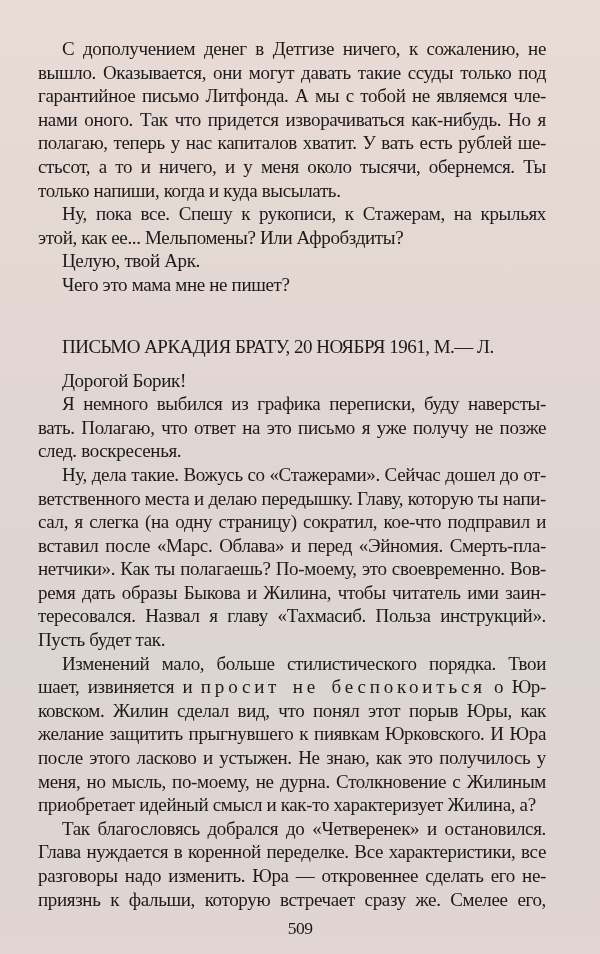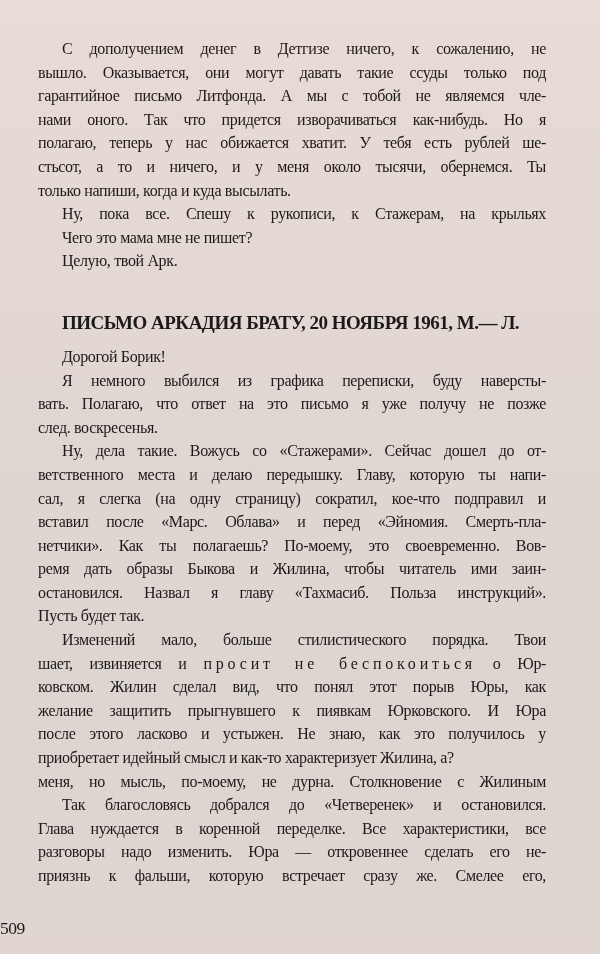--- a/index.html
+++ b/index.html
@@ -15,95 +15,96 @@
   }
   .line {
     display:block;
     text-align:justify;
     text-align-last:justify;
     white-space:nowrap;
   }
   .line.last { text-align-last:left; }
   .line.indent { padding-left:24px; }
   .heading {
-    font-weight:bold;
+    font-weight:normal;
     font-size:19px;
     letter-spacing:-0.5px;
     margin:38px 0 10px 24px;
     line-height:24px;
     white-space:nowrap;
   }
   .sparse { letter-spacing:3.8px; }
   .page-number {
     position:absolute; left:0; right:0; top:918px;
-    font-size:17.5px;
+    text-align:center; font-size:17.5px;
     letter-spacing:-0.5px;
   }
 </style>
 </head>
 <body>
 
 <div class="page">
 
   <div>
     <span class="line indent">С дополучением денег в Детгизе ничего, к сожалению, не</span>
     <span class="line">вышло. Оказывается, они могут давать такие ссуды только под</span>
     <span class="line">гарантийное письмо Литфонда. А мы с тобой не являемся чле-</span>
     <span class="line">нами оного. Так что придется изворачиваться как-нибудь. Но я</span>
-    <span class="line">полагаю, теперь у нас обижается хватит. У тебя есть рублей ше-</span>
+    <span class="line">полагаю, теперь у нас капиталов хватит. У вать есть рублей ше-</span>
     <span class="line">стьсот, а то и ничего, и у меня около тысячи, обернемся. Ты</span>
     <span class="line last">только напиши, когда и куда высылать.</span>
   </div>
   <div>
     <span class="line indent">Ну, пока все. Спешу к рукописи, к Стажерам, на крыльях</span>
+    <span class="line last">этой, как ее... Мельпомены? Или Афробздиты?</span>
+  </div>
+  <div>
+    <span class="line indent last">Целую, твой Арк.</span>
   </div>
   <div>
     <span class="line indent last">Чего это мама мне не пишет?</span>
-  </div>
-  <div>
-    <span class="line indent last">Целую, твой Арк.</span>
   </div>
 
   <div class="heading">ПИСЬМО АРКАДИЯ БРАТУ, 20 НОЯБРЯ 1961, М.— Л.</div>
 
   <div>
     <span class="line indent last">Дорогой Борик!</span>
   </div>
   <div>
     <span class="line indent">Я немного выбился из графика переписки, буду наверсты-</span>
     <span class="line">вать. Полагаю, что ответ на это письмо я уже получу не позже</span>
     <span class="line last">след. воскресенья.</span>
   </div>
   <div>
     <span class="line indent">Ну, дела такие. Вожусь со «Стажерами». Сейчас дошел до от-</span>
     <span class="line">ветственного места и делаю передышку. Главу, которую ты напи-</span>
     <span class="line">сал, я слегка (на одну страницу) сократил, кое-что подправил и</span>
     <span class="line">вставил после «Марс. Облава» и перед «Эйномия. Смерть-пла-</span>
     <span class="line">нетчики». Как ты полагаешь? По-моему, это своевременно. Вов-</span>
     <span class="line">ремя дать образы Быкова и Жилина, чтобы читатель ими заин-</span>
-    <span class="line">остановился. Назвал я главу «Тахмасиб. Польза инструкций».</span>
+    <span class="line">тересовался. Назвал я главу «Тахмасиб. Польза инструкций».</span>
     <span class="line last">Пусть будет так.</span>
   </div>
   <div>
     <span class="line indent">Изменений мало, больше стилистического порядка. Твои</span>
     <span class="line"><span>шает, извиняется и </span><span class="sparse">просит не беспокоиться</span><span> о Юр-</span></span>
     <span class="line">ковском. Жилин сделал вид, что понял этот порыв Юры, как</span>
     <span class="line">желание защитить прыгнувшего к пиявкам Юрковского. И Юра</span>
     <span class="line">после этого ласково и устыжен. Не знаю, как это получилось у</span>
+    <span class="line">меня, но мысль, по-моему, не дурна. Столкновение с Жилиным</span>
     <span class="line last">приобретает идейный смысл и как-то характеризует Жилина, а?</span>
-    <span class="line">меня, но мысль, по-моему, не дурна. Столкновение с Жилиным</span>
   </div>
   <div>
     <span class="line indent">Так благословясь добрался до «Четверенек» и остановился.</span>
     <span class="line">Глава нуждается в коренной переделке. Все характеристики, все</span>
     <span class="line">разговоры надо изменить. Юра — откровеннее сделать его не-</span>
     <span class="line">приязнь к фальши, которую встречает сразу же. Смелее его,</span>
 
   </div>
 </div>
 
 <div class="page-number">509</div>
 
 <style>
   
-  .page .line { font-size:16px; line-height:23.6px; letter-spacing:-0.35px; }
+  .page .line { font-size:19px; line-height:23.6px; letter-spacing:-0.35px; }
   .page .heading + div { margin-top:2px; }
 </style>
 
 </body></html>

